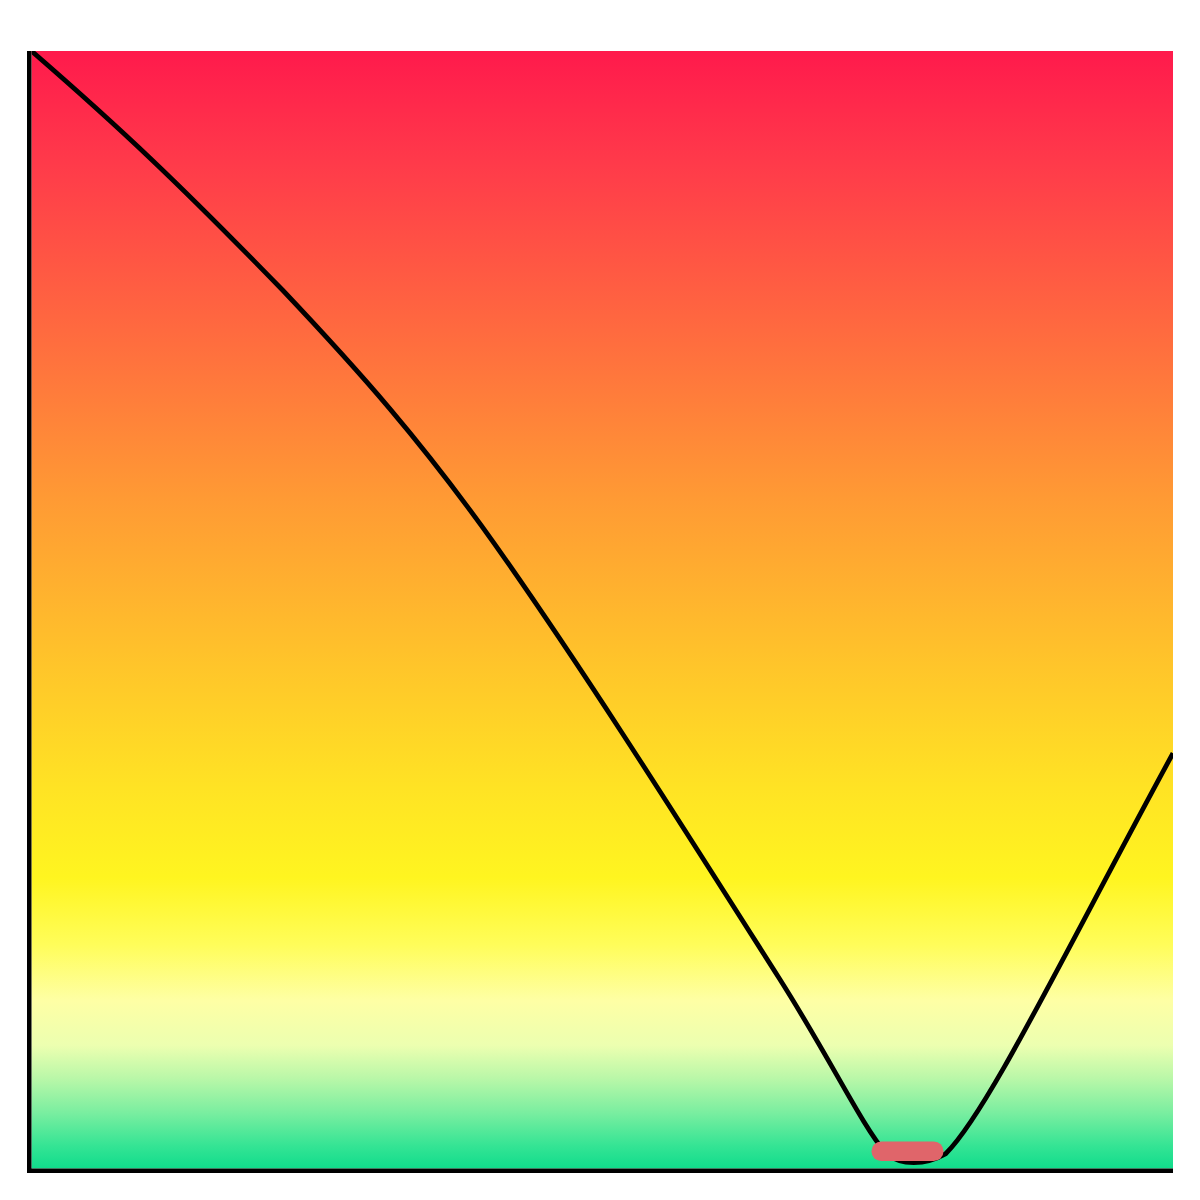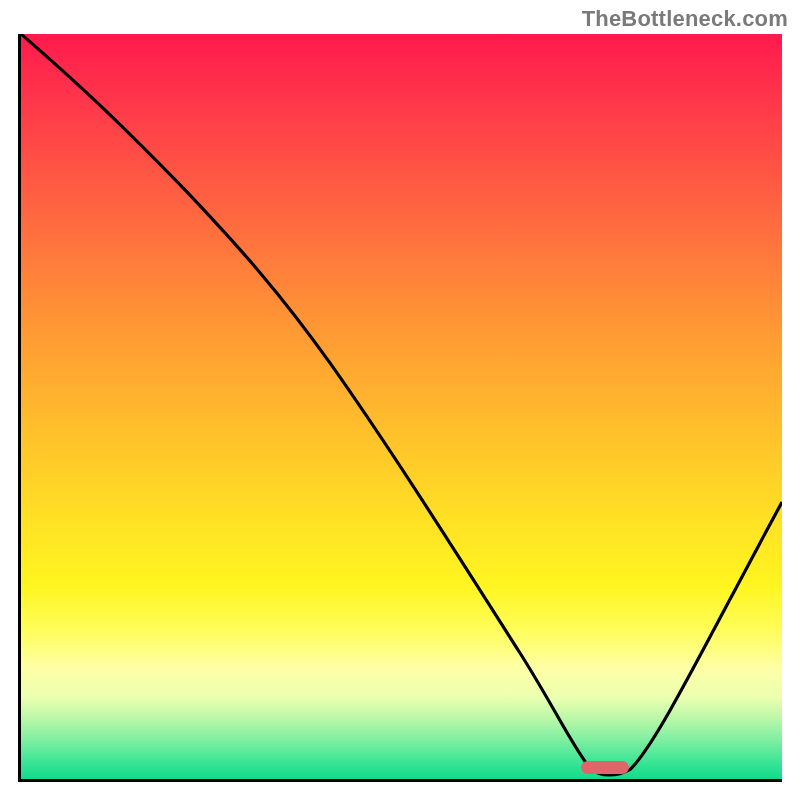--- a/index.html
+++ b/index.html
@@ -68,21 +68,20 @@
     top: 0;
     width: 100%;
     height: 100%;
   }
 </style>
 </head>
 <body>
 
 <div class="wrap">
 
-  <div class="watermark">TheBottleneck.com</div>
 
   <div class="plot">
 
     <svg class="curve" viewBox="0 0 764 748" preserveAspectRatio="none">
       <path d="M 0 0
                C 60 52, 100 90, 168 160
                C 220 215, 260 260, 310 330
                C 370 415, 430 510, 500 620
                C 535 675, 555 718, 572 738
                C 582 746, 598 746, 612 738

